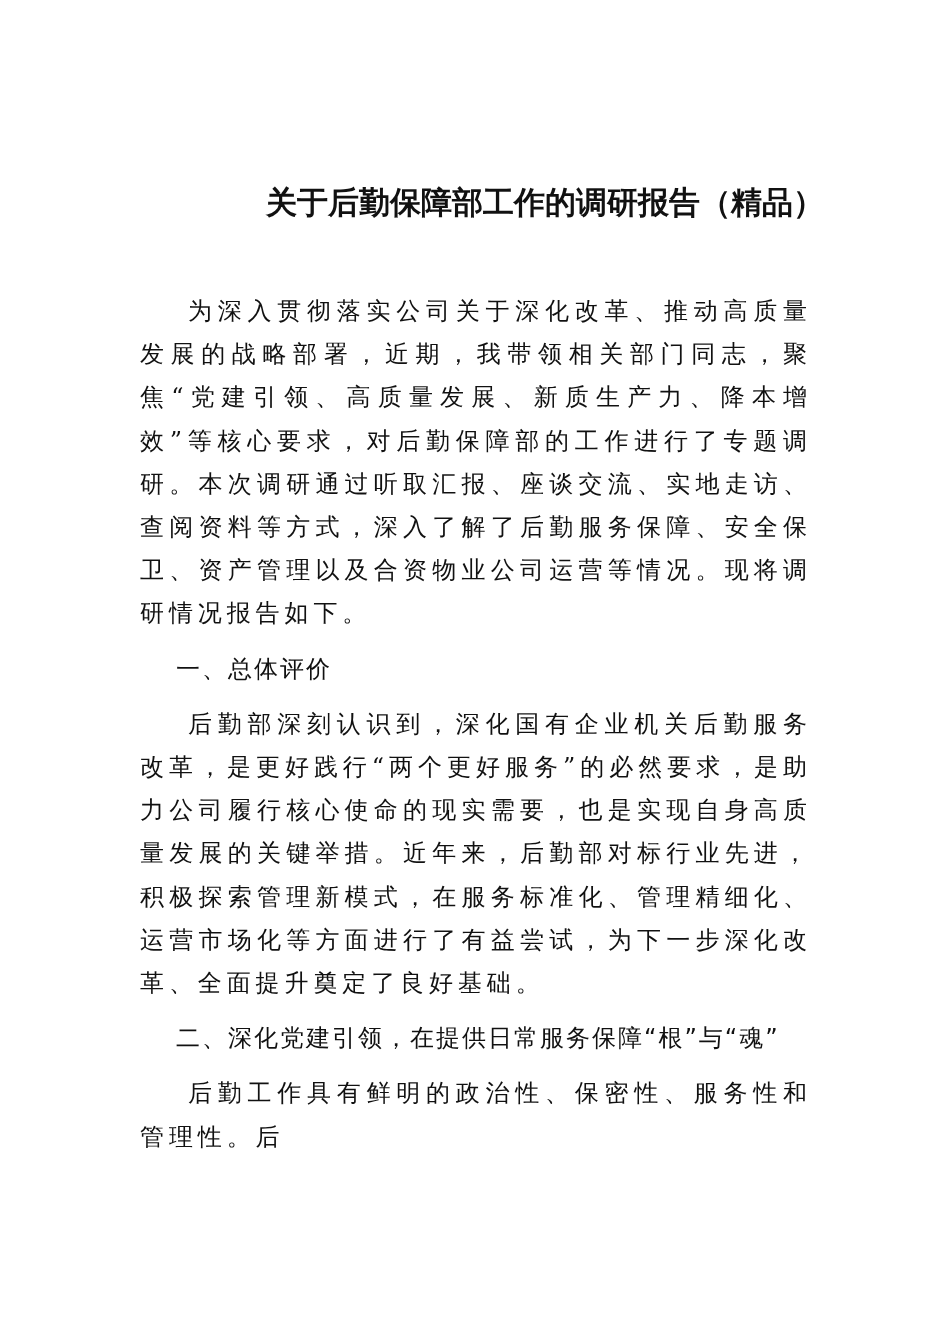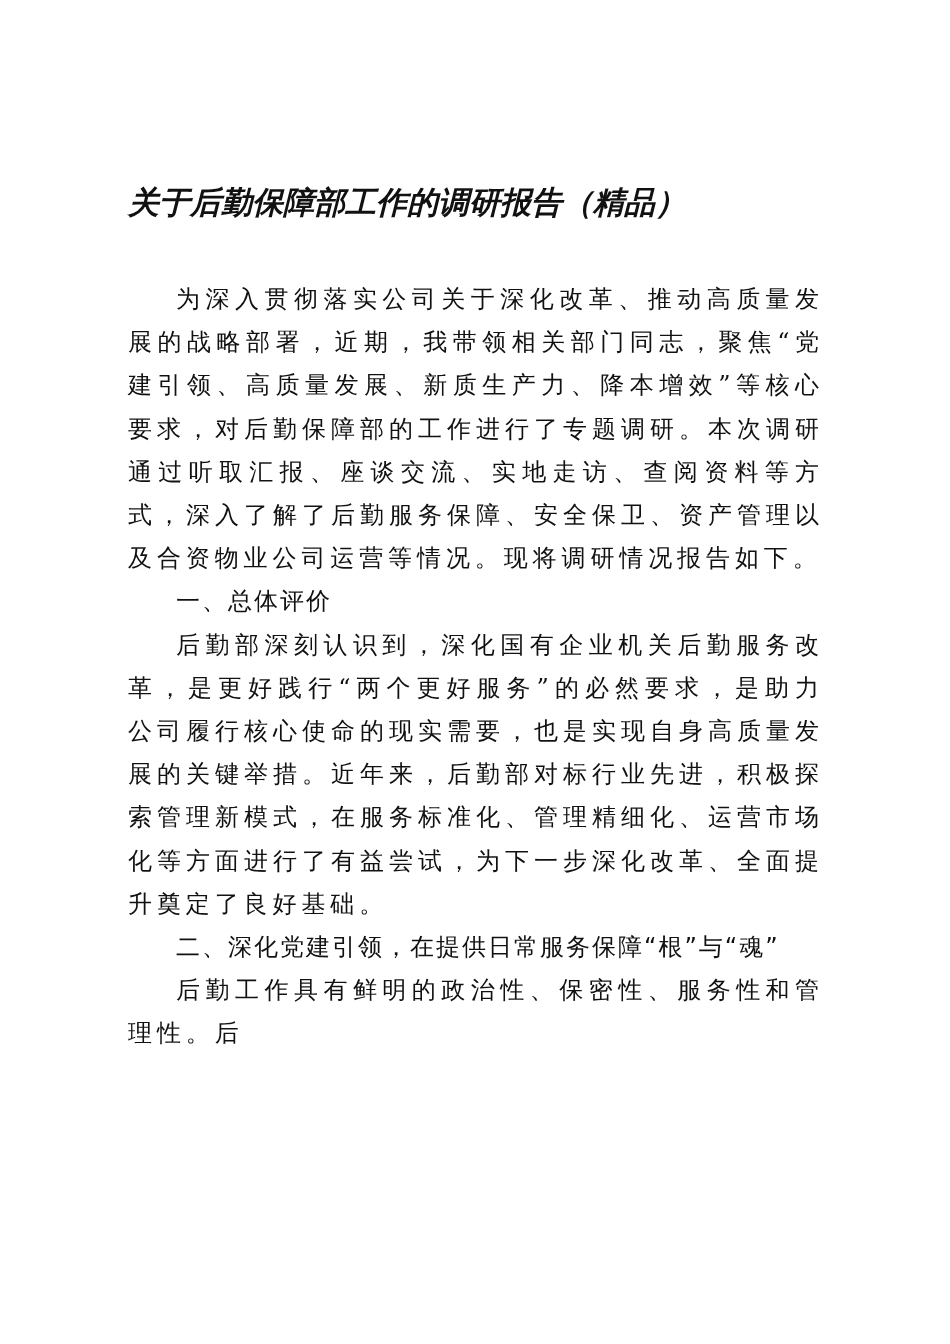--- a/index.html
+++ b/index.html
@@ -4,31 +4,30 @@
   <style>
     html, body { margin: 0; padding: 0; background: #ffffff; }
     body {
       width: 950px; height: 1344px; position: relative; overflow: hidden;
       font-family: "DejaVu Serif", "Liberation Serif", serif;
       color: #111111;
     }
     .page { position: absolute; left: 128px; top: 0; width: 696px; }
     .title {
       position: absolute; left: 0; top: 182px; width: 696px;
-      text-align: left; font-size: 31px; font-weight: bold; line-height: 40px;
+      text-align: right; font-size: 31px; font-weight: bold; line-height: 40px;
       font-family: "DejaVu Sans", "Liberation Sans", sans-serif;
       letter-spacing: 0px;
-      font-style: italic;
     }
     .body {
       position: absolute; left: 0; top: 278px; width: 696px;
       font-size: 24px; line-height: 43.2px;
       text-align: justify; text-justify: inter-character;
     }
-    .para { margin: 0; text-indent: 2em; letter-spacing: 4.9px; }
+    .para { margin: 12px; text-indent: 2em; letter-spacing: 4.9px; }
     .heading {
       margin: 0; text-indent: 2em; font-weight: normal;
       font-family: "DejaVu Sans", "Liberation Sans", sans-serif;
       letter-spacing: 2px;
     }
   </style>
 </head>
 <body>
 
 <div class="page">

